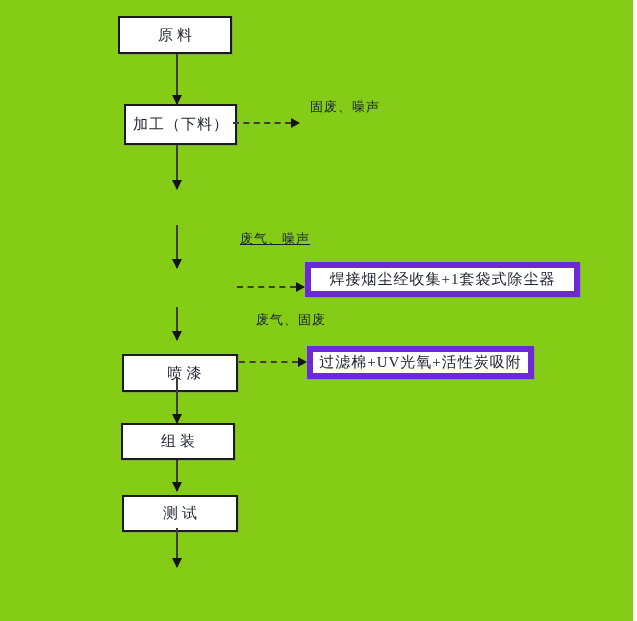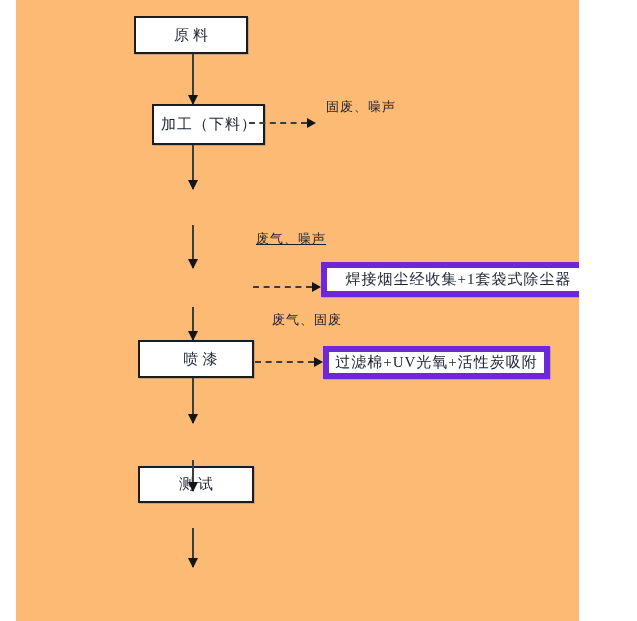--- a/index.html
+++ b/index.html
@@ -2,25 +2,24 @@
 <html><head>
 <meta charset="utf-8">
 <style>
   html,body{margin:0;padding:0;}
   body{
     font-family:"Liberation Serif","DejaVu Serif",serif;
     background:#ffffff;
   }
   .canvas{
     position:relative;
-    width:563px;
+    width:633px;
     height:621px;
-    background:#fdba74;
+    background:#84cc16;
     overflow:hidden;
-    margin-left:16px;
   }
   .node{
     position:absolute;
     box-sizing:border-box;
     border:2px solid #1c1c1c;
     box-shadow:1px 1px 0 rgba(130,130,130,.45);
     background:#ffffff;
     display:flex;
     align-items:center;
     justify-content:center;
@@ -81,28 +80,29 @@
     border-left:9px solid #141414;
   }
 </style>
 </head>
 <body>
 
 <div class="canvas">
 
   <div class="node" style="left:118px;top:16px;width:114px;height:38px;">原料</div>
 
-  <div class="node" style="left:136px;top:104px;width:113px;height:41px;letter-spacing:1px;text-indent:1px;">加工（下料）</div>
+  <div class="node" style="left:124px;top:104px;width:113px;height:41px;letter-spacing:1px;text-indent:1px;">加工（下料）</div>
 
 
 
-  <div class="node" style="left:122px;top:340px;width:116px;height:38px;padding-left:9px;">喷漆</div>
+  <div class="node" style="left:122px;top:354px;width:116px;height:38px;padding-left:9px;">喷漆</div>
 
+  <div class="node" style="left:121px;top:423px;width:114px;height:37px;">组装</div>
 
-  <div class="node" style="left:122px;top:466px;width:116px;height:37px;">测试</div>
+  <div class="node" style="left:122px;top:495px;width:116px;height:37px;">测试</div>
 
 
   <div class="v-arrow" style="left:176px;top:54px;height:50px;">
     <span class="head-down"></span>
   </div>
   <div class="v-arrow" style="left:176px;top:145px;height:44px;">
     <span class="head-down"></span>
   </div>
   <div class="v-arrow" style="left:176px;top:225px;height:43px;">
     <span class="head-down"></span>

